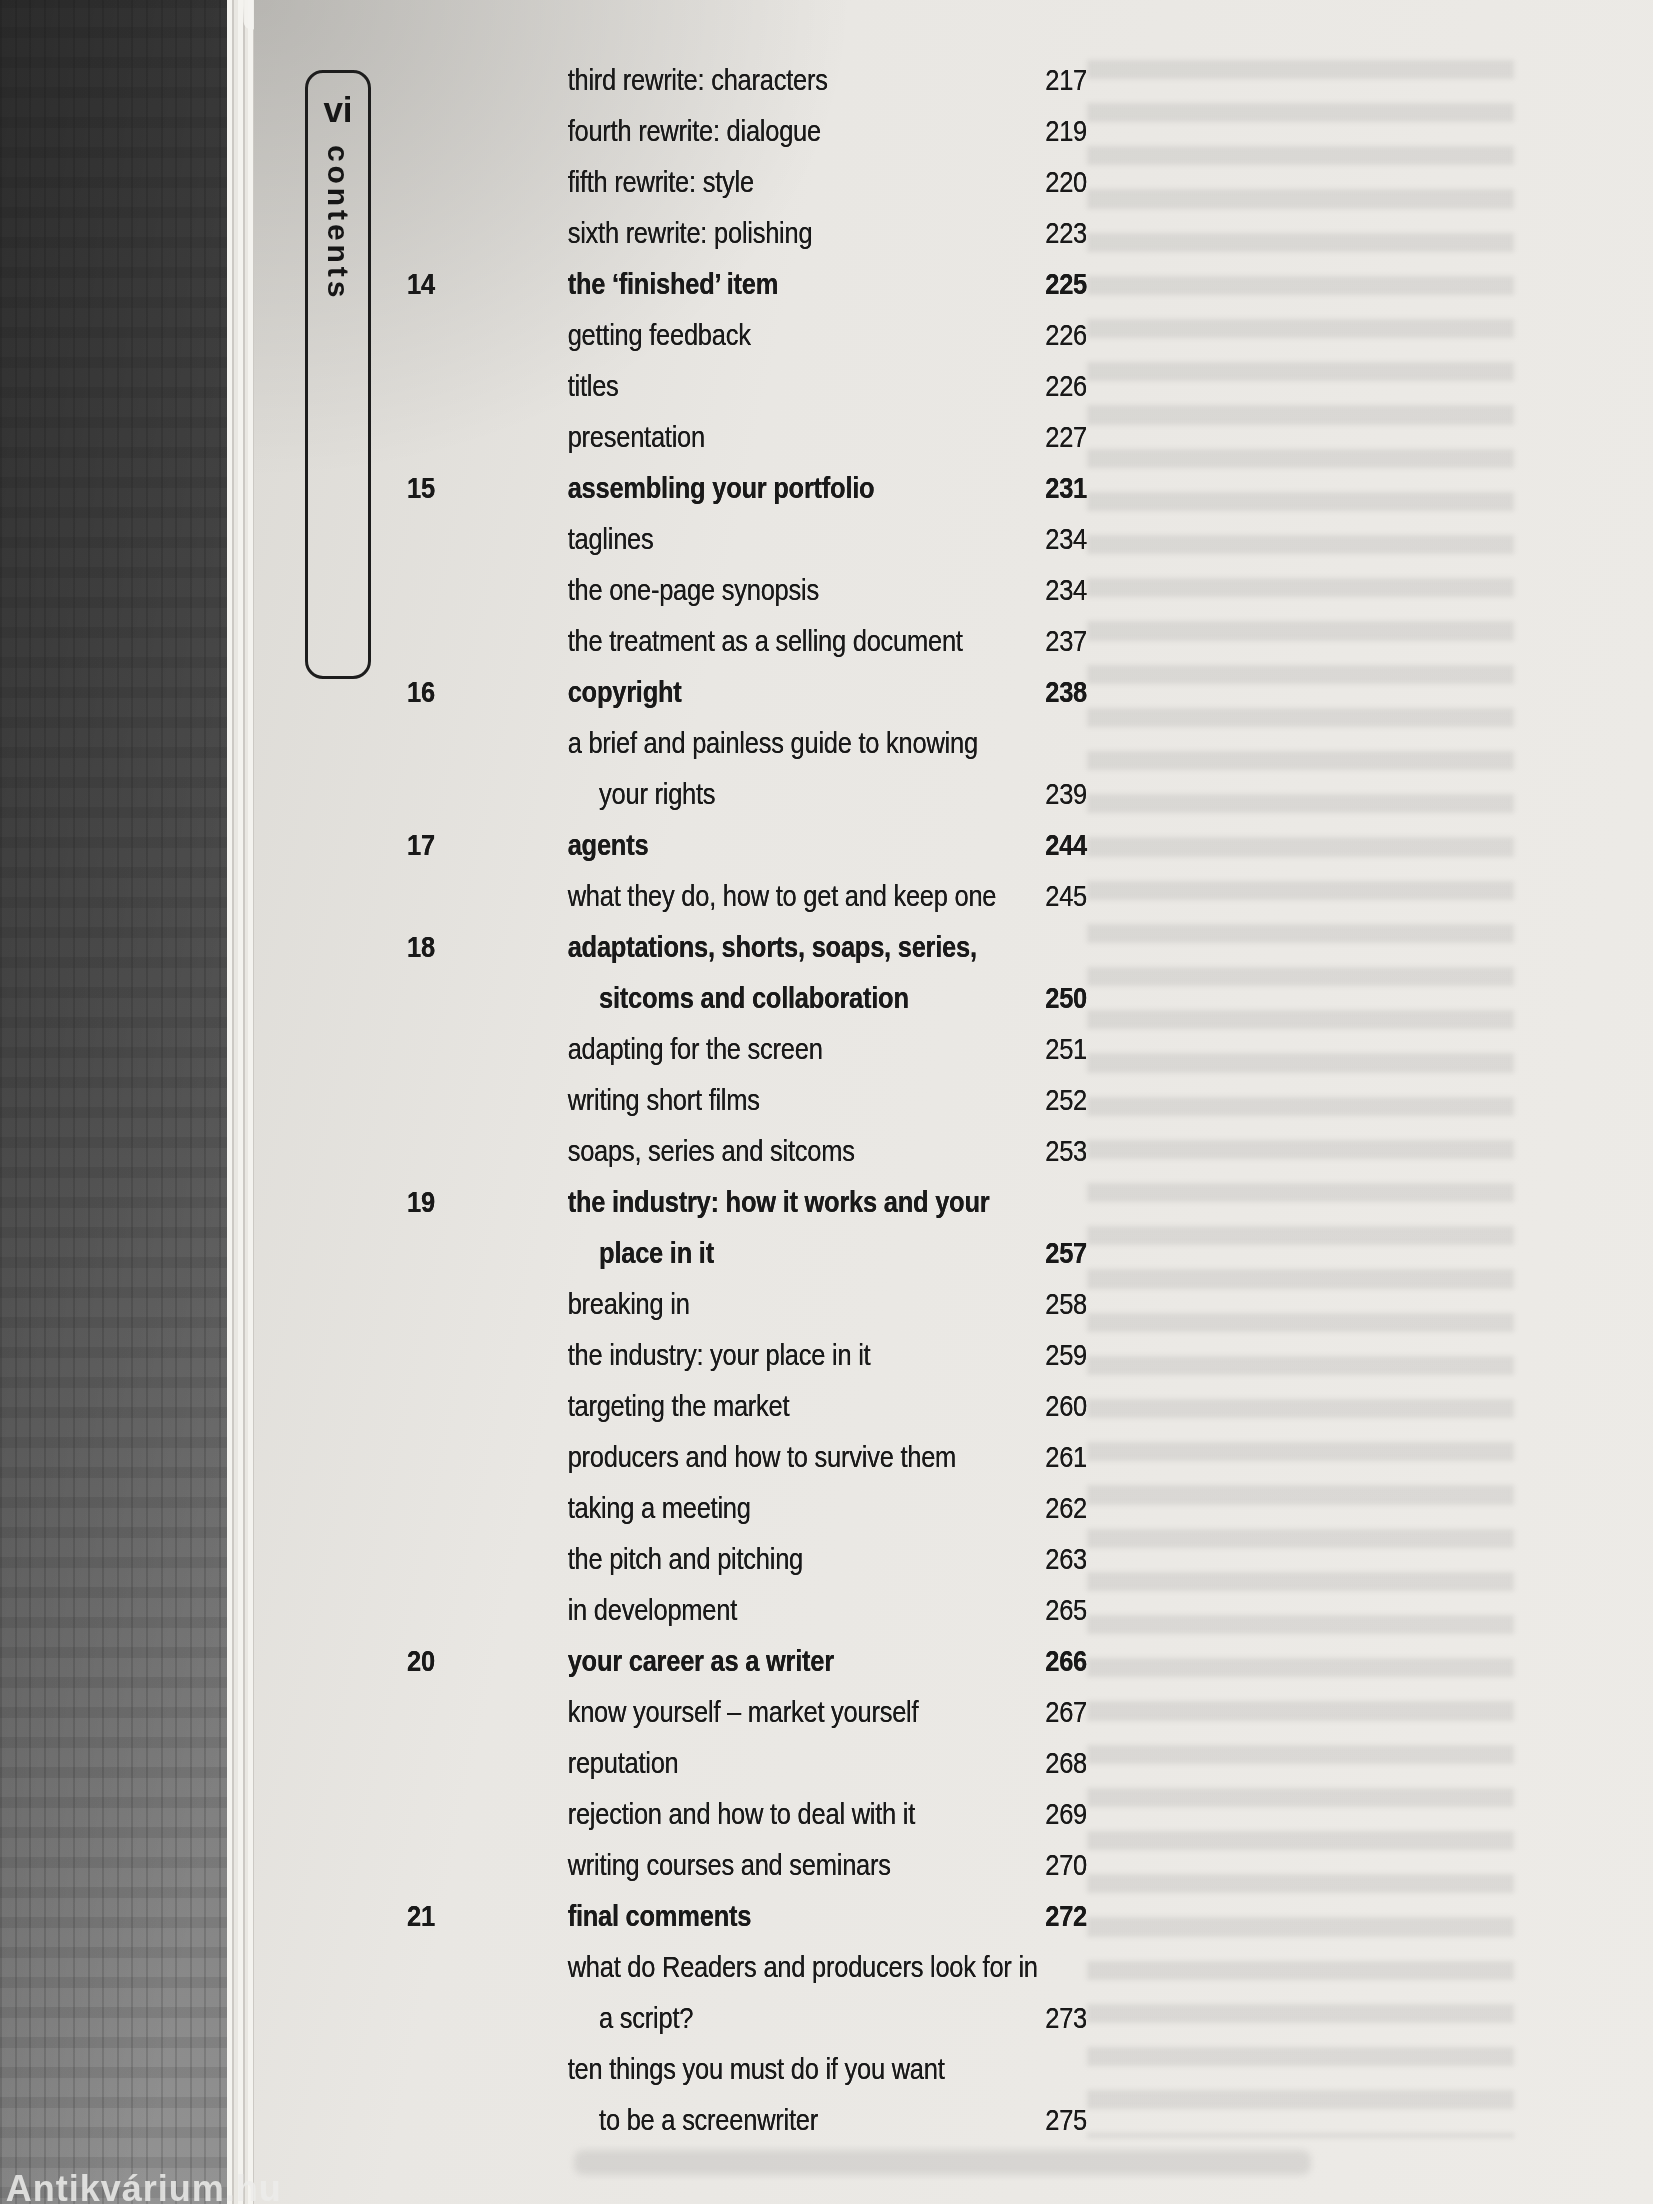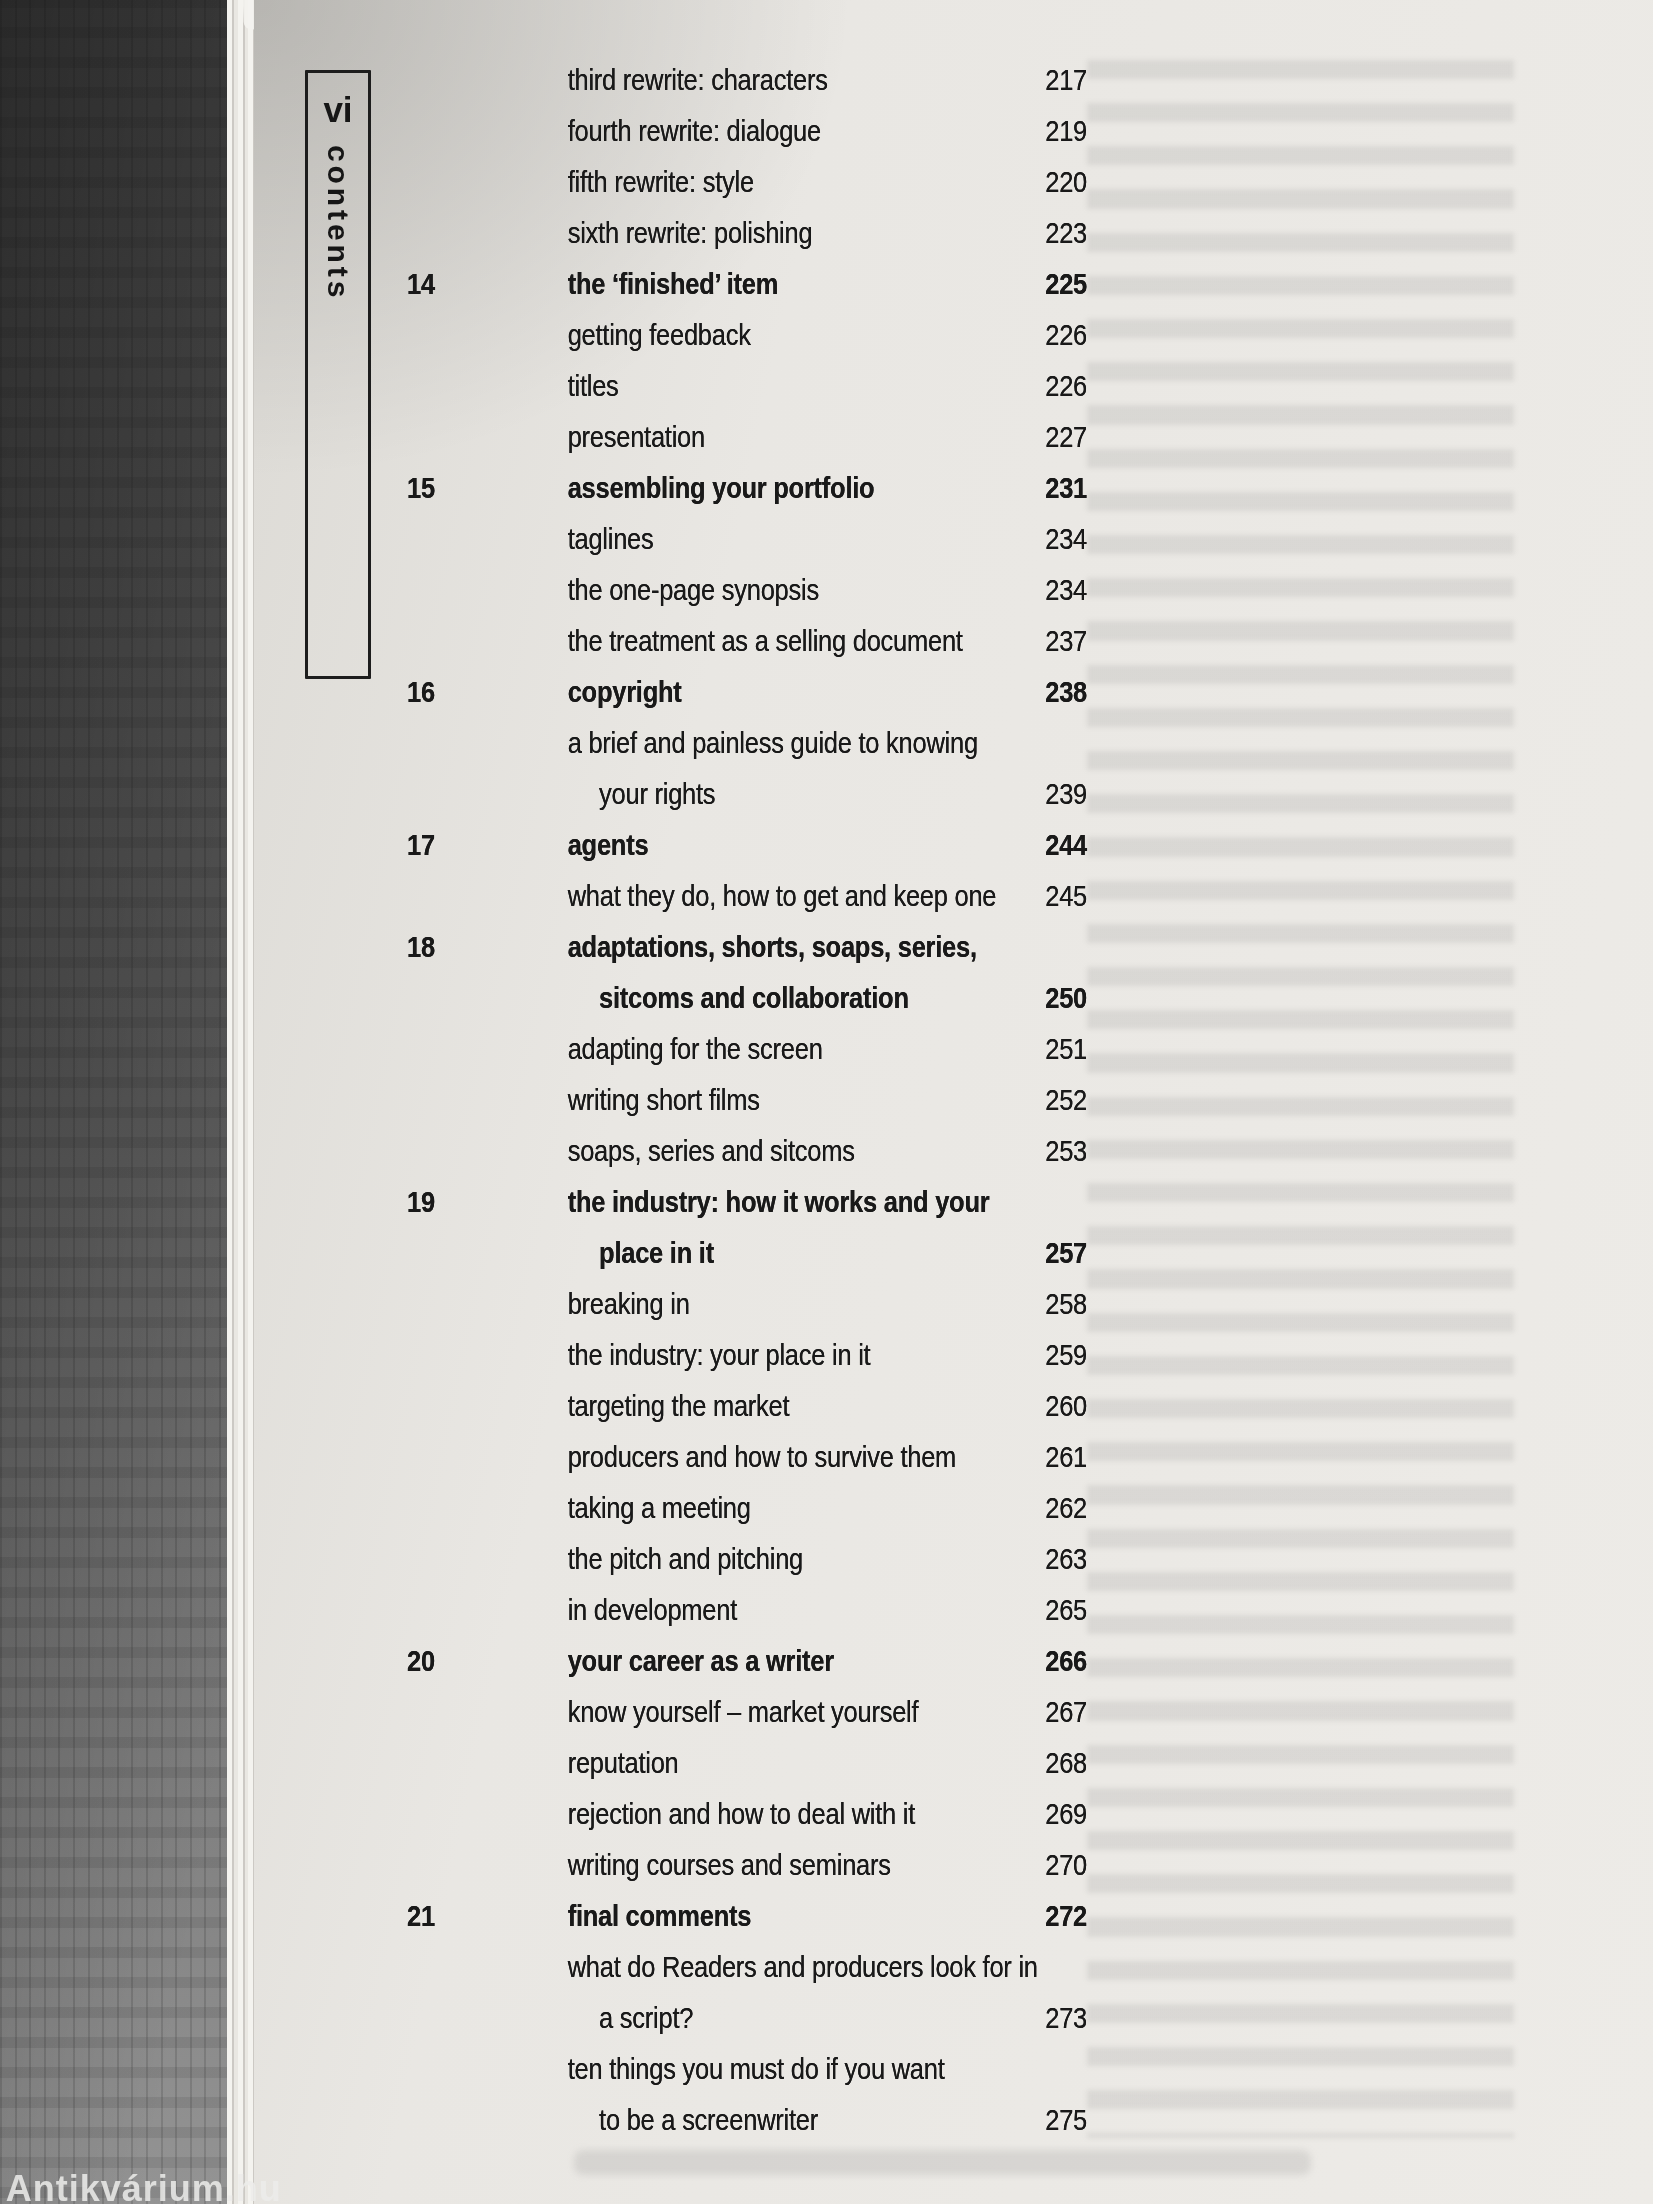--- a/index.html
+++ b/index.html
@@ -40,21 +40,21 @@
   .page {
     position:absolute; left:254px; top:0; right:0; height:100%;
     background:
       radial-gradient(922px 737px at 0% 0%, rgba(0,0,0,.17), transparent 65%),
       linear-gradient(102deg,#dcdad5 0%, #e9e7e3 32%, #edebe7 100%);
   }
 
   
   .tab {
     position:absolute; left:51px; top:70px; width:66px; height:609px;
-    border:3.4px solid #1d1d1d; border-radius:1px;
+    border:3.4px solid #1d1d1d; border-radius:18px;
     display:flex; flex-direction:column; align-items:center;
     padding-top:19.4px; gap:17.5px; color:#161616;
   }
   .tab-page  { font-weight:700; font-size:35px; line-height:1; }
   .tab-title { writing-mode:vertical-rl; font-weight:700; font-size:30px; letter-spacing:3.9px; }
 
   
   .toc {
     position:absolute; left:153px; top:54px; width:800px;
     transform:scaleX(.85); transform-origin:left top;

